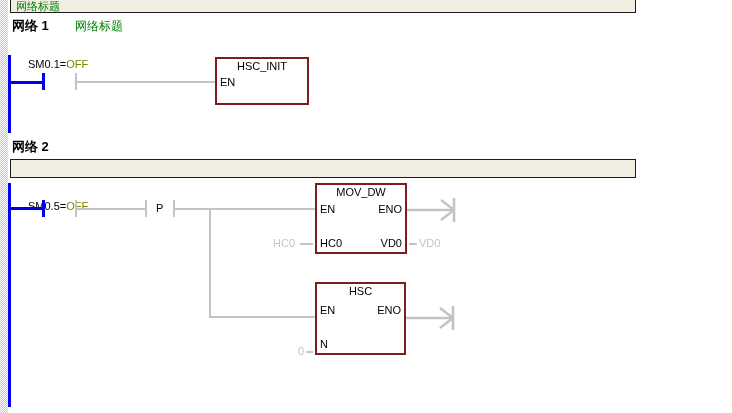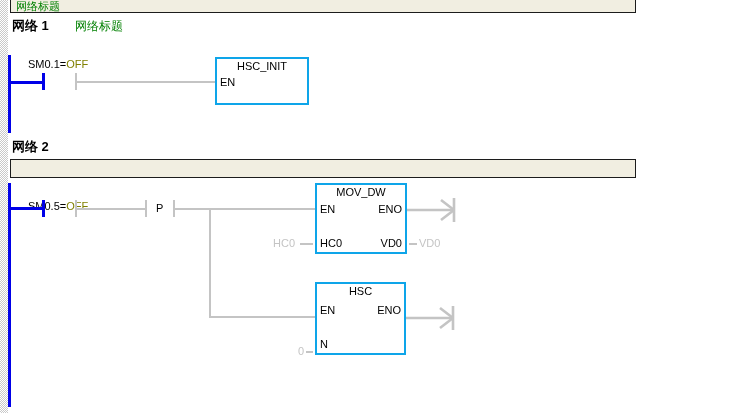--- a/index.html
+++ b/index.html
@@ -22,21 +22,21 @@
   .rail{position:absolute;left:8px;width:3px;background:#0000e8;}
   .bluewire{position:absolute;height:3px;background:#0000e8;}
   .blueleg{position:absolute;width:3px;height:17px;background:#0000e8;}
   .graywire{position:absolute;height:2px;background:#c4c4c4;}
   .grayvert{position:absolute;width:2px;background:#c4c4c4;}
   .grayleg{position:absolute;width:2px;height:17px;background:#c4c4c4;}
   .operand{position:absolute;font-size:11px;white-space:nowrap;color:#000;text-align:right;}
   .operand .val{color:#808000;}
   .pcontact-label{position:absolute;font-size:11px;color:#000;}
   .box{
-    position:absolute;border:2px solid #0ea5e9;background:#ffffff;box-sizing:border-box;
+    position:absolute;border:2px solid #7f1d1d;background:#ffffff;box-sizing:border-box;
     font-size:11px;color:#000;
   }
   .box .title{position:absolute;left:0;right:0;top:1px;text-align:center;white-space:nowrap;}
   .box .pin{position:absolute;white-space:nowrap;}
   .pin-left{left:3px;}
   .pin-right{right:3px;}
   .dimtext{position:absolute;font-size:11px;color:#c4c4c4;white-space:nowrap;}
   .dimdash{position:absolute;height:2px;background:#c4c4c4;}
   .arrow{position:absolute;}
   .arrow svg{display:block;}

